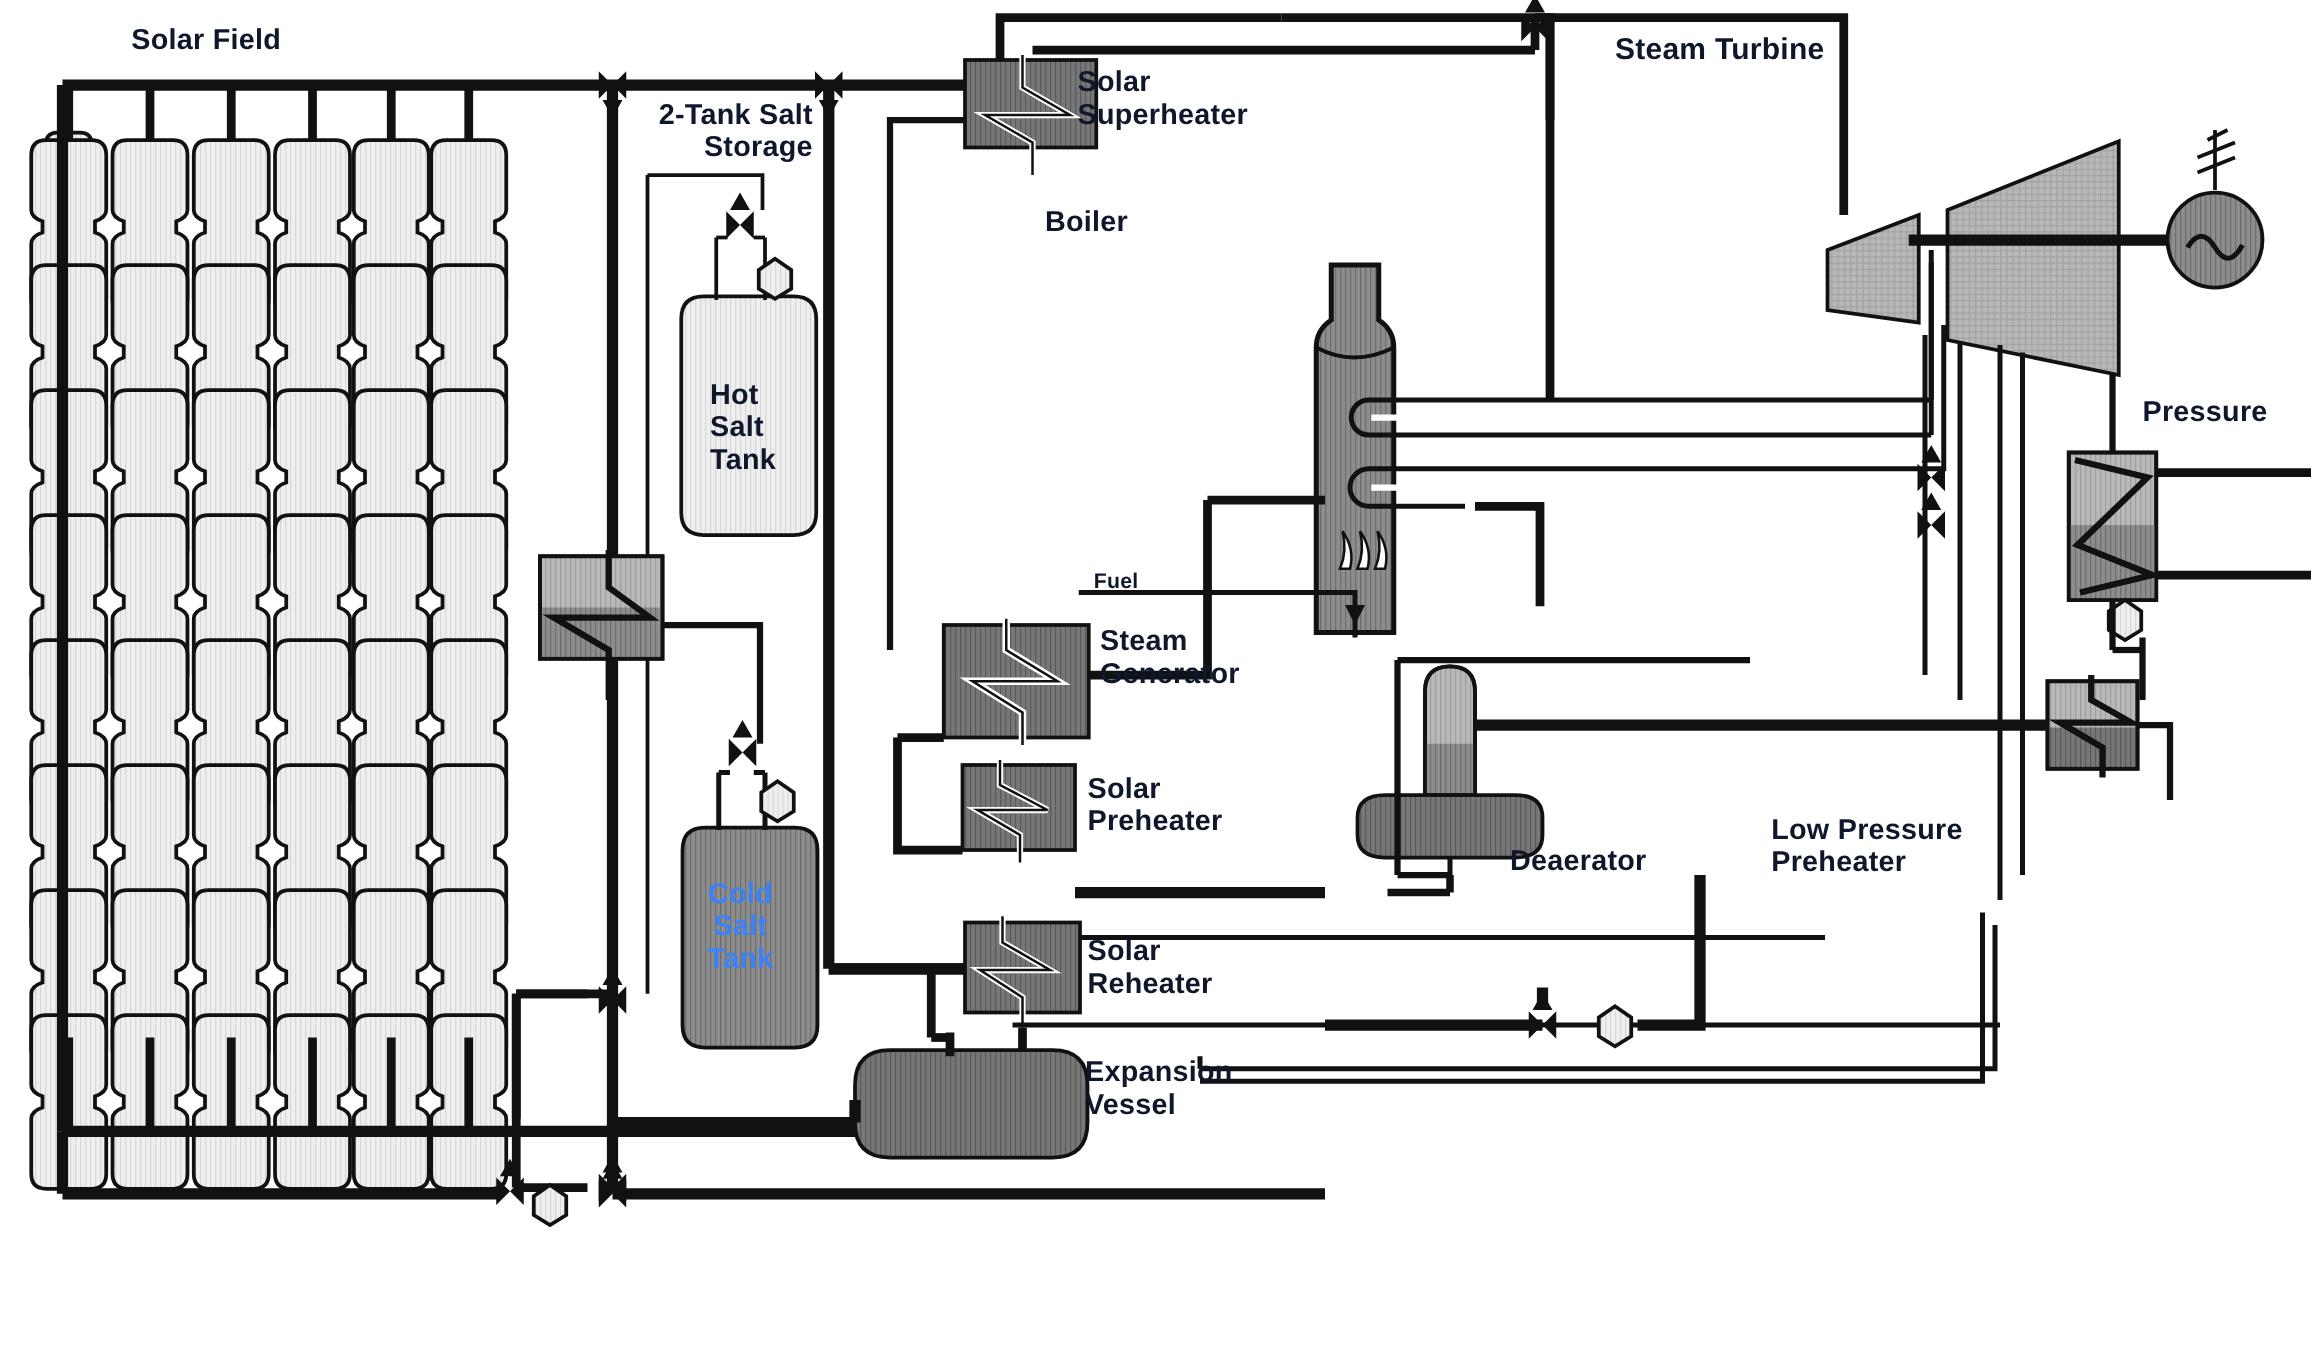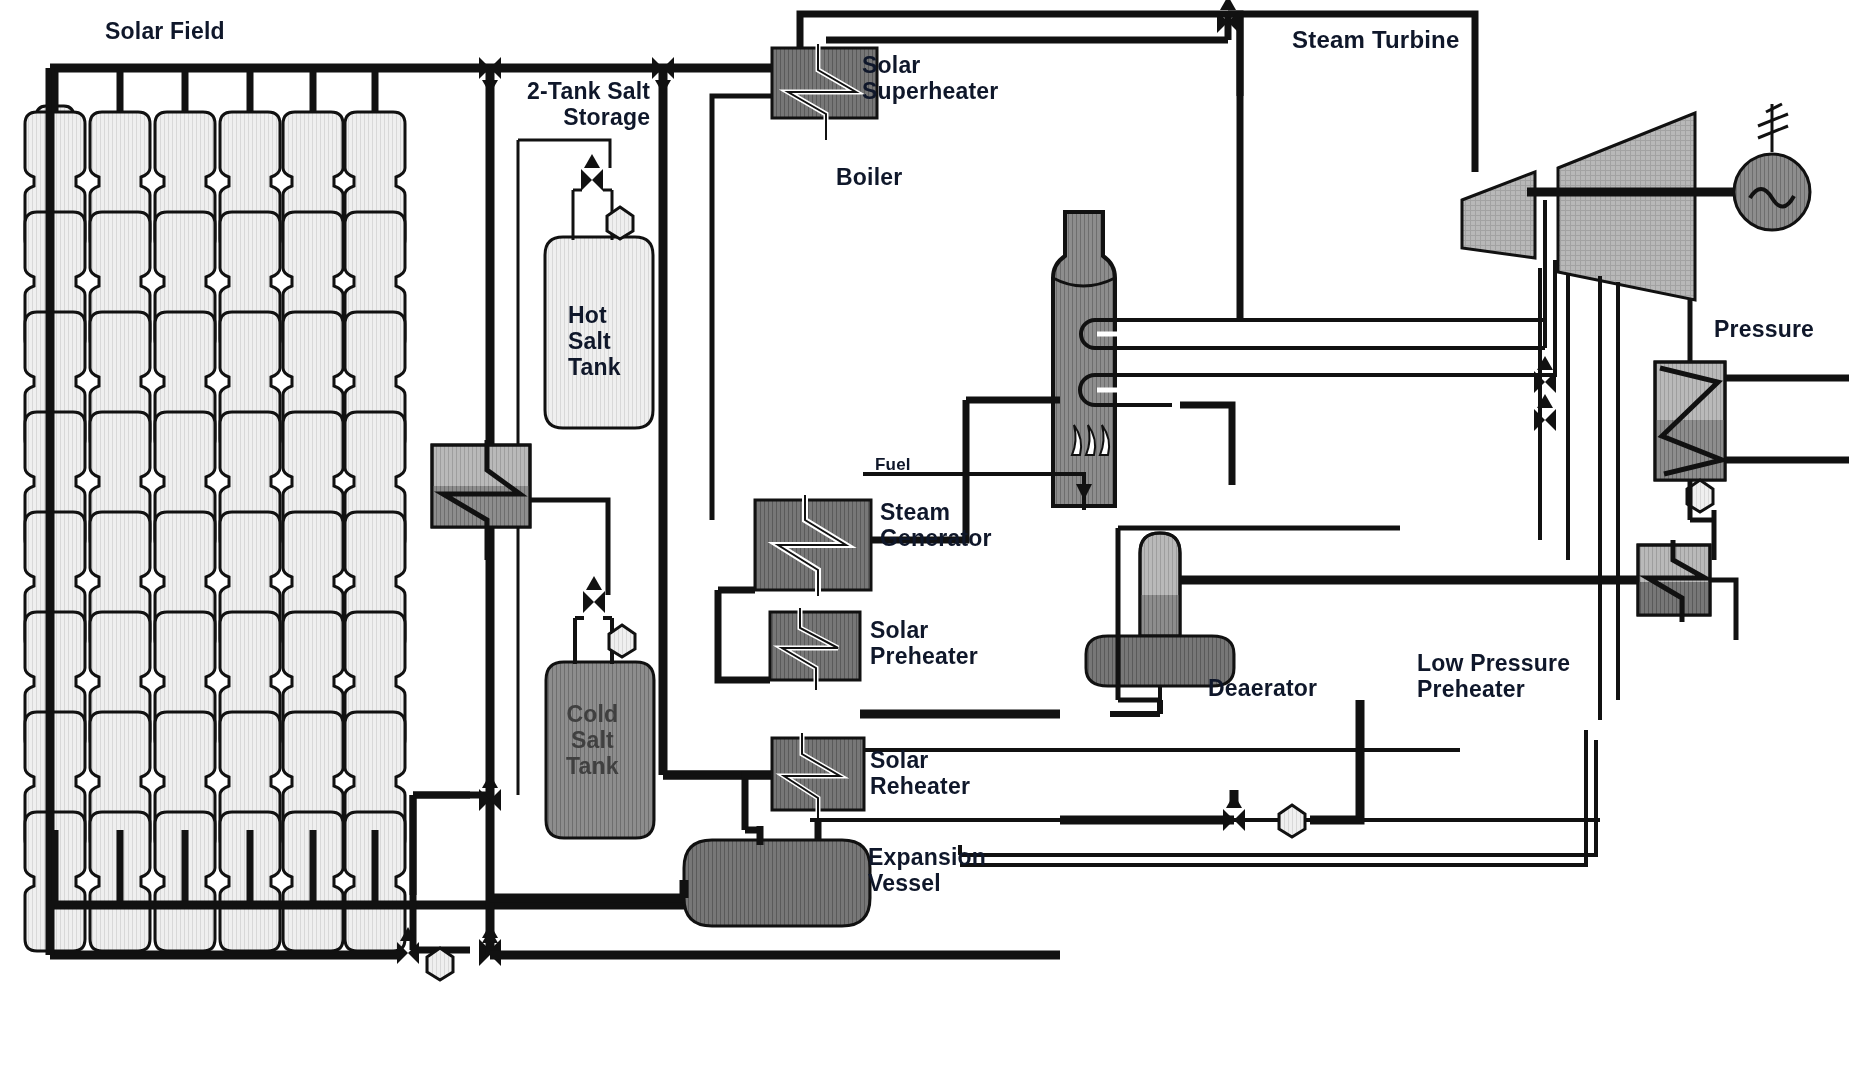--- a/index.html
+++ b/index.html
@@ -489,21 +489,21 @@
 
 <div class="lbl" style="left:105px;top:19px;font-size:23px;">Solar Field</div>
 
 <div class="lbl" style="left:527px;top:79px;font-size:23px;text-align:right;">2-Tank Salt
 Storage</div>
 
 <div class="lbl" style="left:568px;top:303px;font-size:23px;text-align:left;">Hot
 Salt
 Tank</div>
 
-<div class="lbl" style="left:566px;top:702px;font-size:23px;text-align:center;color:#404040;">Cold
+<div class="lbl" style="left:566px;top:702px;font-size:23px;text-align:center;color:#3b82f6;">Cold
 Salt
 Tank</div>
 
 <div class="lbl" style="left:862px;top:53px;font-size:23px;">Solar
 Superheater</div>
 
 <div class="lbl" style="left:836px;top:165px;font-size:23px;">Boiler</div>
 
 <div class="lbl" style="left:875px;top:455px;font-size:17px;">Fuel</div>
 

